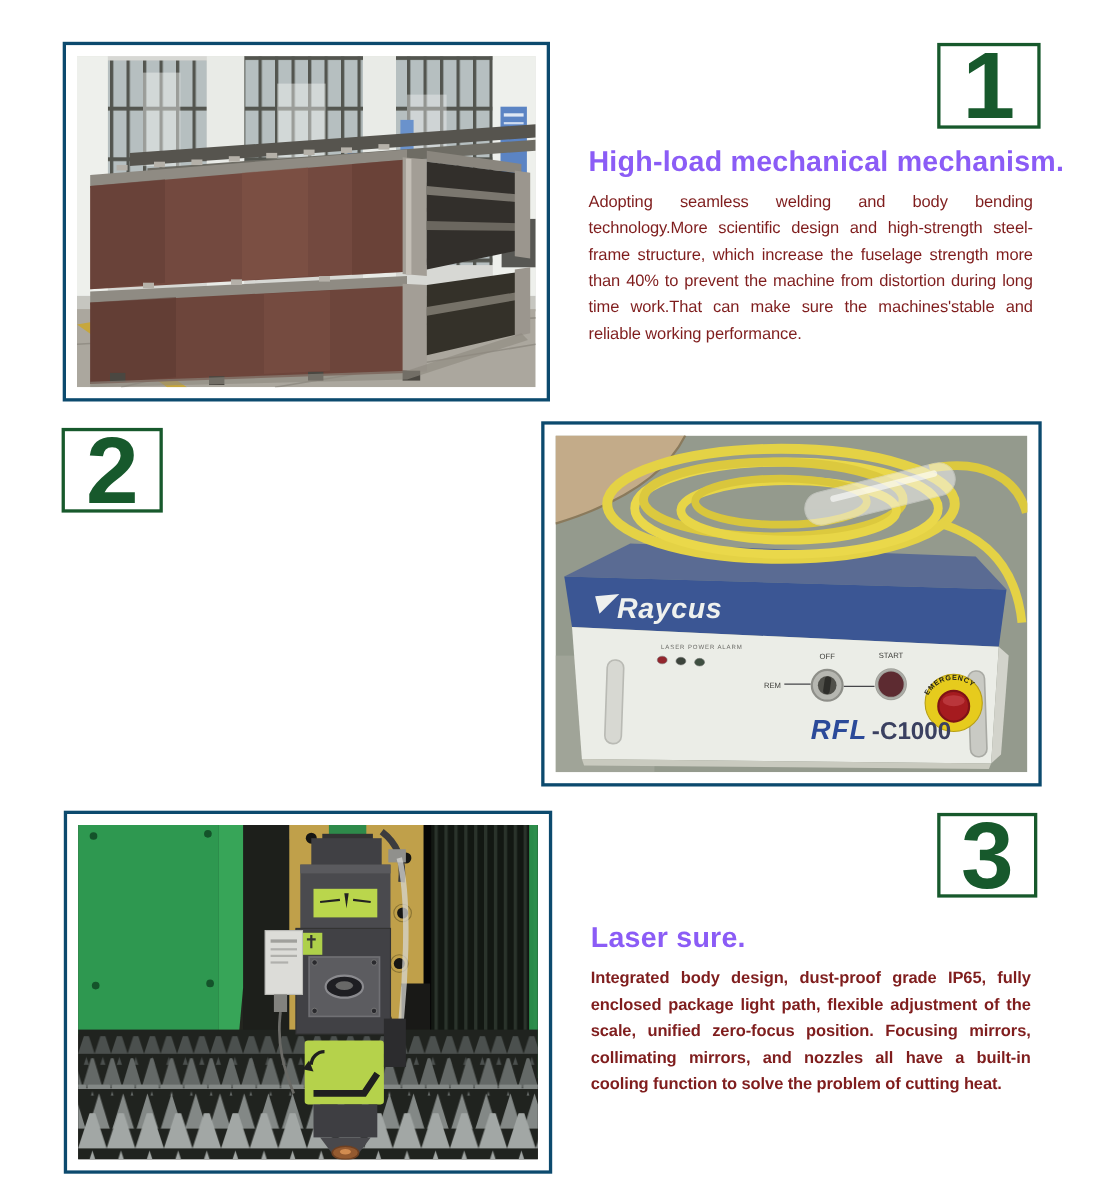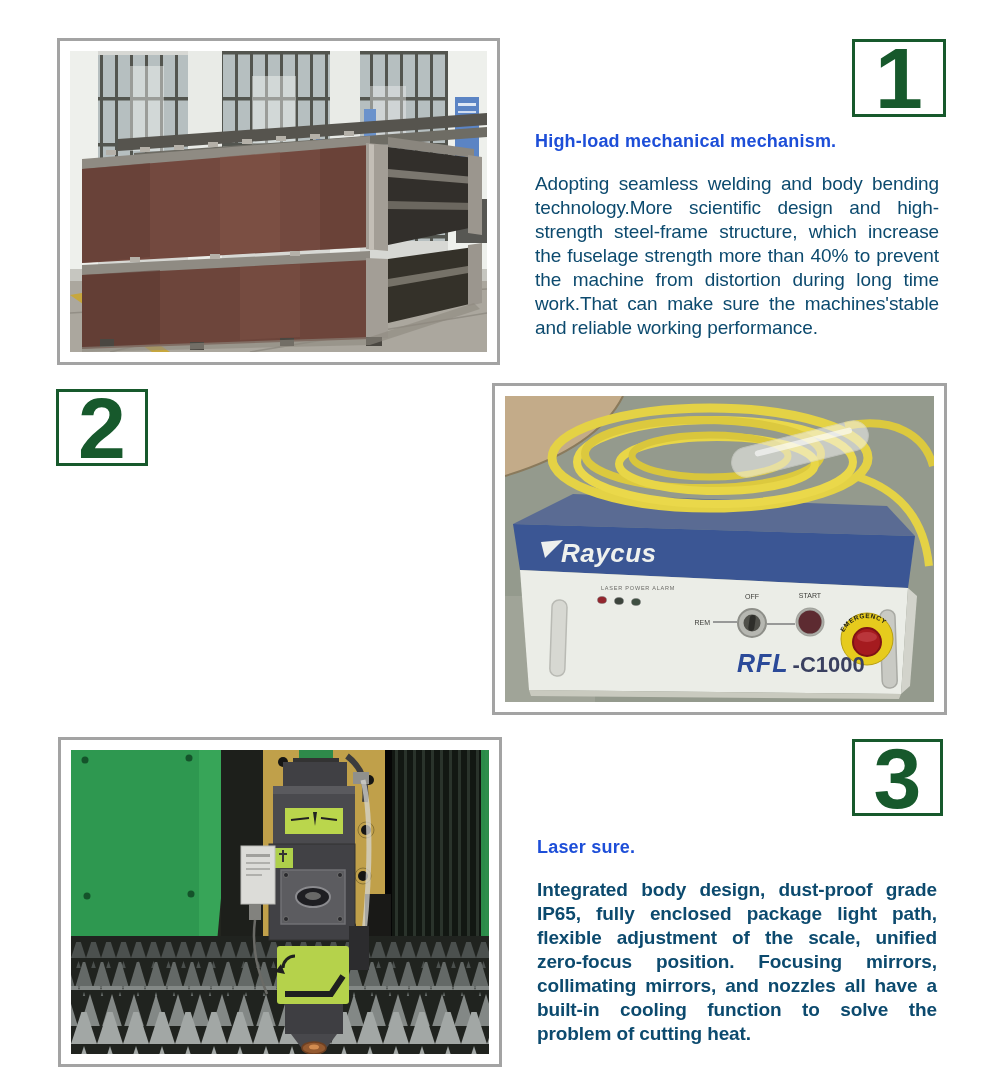--- a/index.html
+++ b/index.html
@@ -3,40 +3,40 @@
 <meta charset="utf-8">
 <style>
   * { margin:0; padding:0; box-sizing:border-box; }
   html,body { background:#ffffff; }
   body { font-family:"Liberation Sans","DejaVu Sans",sans-serif; }
   #page {
     position:relative; width:1000px; height:1074px; background:#ffffff;
     overflow:hidden; margin:0 auto;
   }
   .frame {
-    position:absolute; border:3px solid #a3a3a3; background:#ffffff; padding:10px;
+    position:absolute; border:3px solid #0c4a6e; background:#ffffff; padding:10px;
   }
   .frame svg { display:block; }
   .num-box {
     position:absolute; border:3px solid #17592c; background:#ffffff;
     display:flex; align-items:center; justify-content:center;
     color:#17592c; font-weight:bold; font-size:86px; line-height:1;
   }
   #num1 { left:852px; top:39px;  width:94px; height:78px; }
   #num2 { left:56px;  top:389px; width:92px; height:77px; }
   #num3 { left:852px; top:739px; width:91px; height:77px; }
   .sec-title {
-    position:absolute; font-size:18px; font-weight:700; color:#1d4ed8;
+    position:absolute; font-size:26px; font-weight:700; color:#8b5cf6;
     letter-spacing:0.2px; white-space:nowrap;
   }
   #title1 { left:535px; top:131px; }
   #title2 { left:76px;  top:483px; }
   #title3 { left:537px; top:837px; }
   .sec-body {
-    position:absolute; font-size:19px; line-height:24px; color:#0c4a6e;
+    position:absolute; font-size:15px; line-height:24px; color:#7f1d1d;
     text-align:justify; letter-spacing:-0.1px;
   }
   #body1 { left:535px; top:172px; width:404px; }
   #body2 { left:72px;  top:524px; width:401px; }
   #body3 { left:537px; top:878px; width:400px;font-weight:bold; }
   #frame1 { left:57px;  top:38px;  width:443px; height:327px; }
   #frame2 { left:492px; top:383px; width:455px; height:332px; }
   #frame3 { left:58px;  top:737px; width:444px; height:330px; }
 </style>
 </head>

